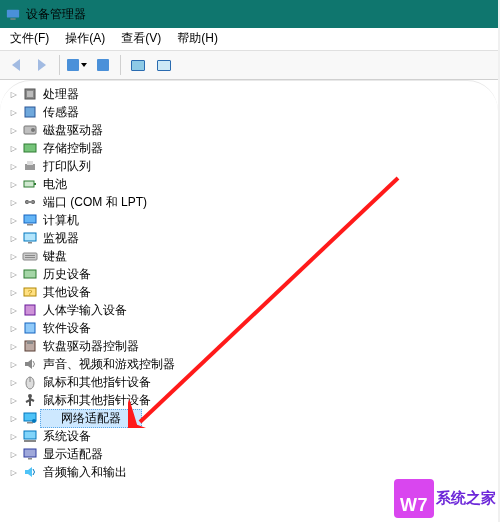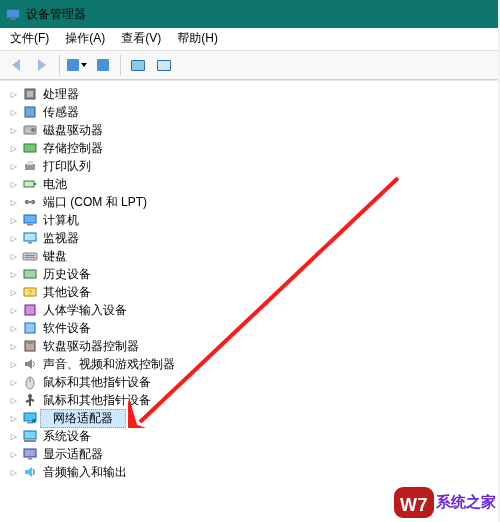--- a/index.html
+++ b/index.html
@@ -46,48 +46,49 @@
   .arrow-left{border-right:8px solid #2060c0;} .arrow-right{border-left:8px solid #2060c0;}
   .dd { width:0;height:0;border-left:3px solid transparent;border-right:3px solid transparent;border-top:4px solid #000; margin-left:2px;}
   .sq { width:12px;height:12px;background:#4a90d9;border-radius:1px; position:relative;}
   .sq2 { width:12px;height:12px;background:#4a90d9;border-radius:1px; position:relative;}
   .mon { width:14px;height:11px;border:1px solid #2a6bb0;background:#8ecae6;border-radius:1px;}
   .mon2 { width:14px;height:11px;border:1px solid #2a6bb0;background:#cde9f6;border-radius:1px;}
 
   .tree {
     flex: 1; overflow: auto; padding: 4px 0 4px 4px; background:#fff;
     border-top: 1px solid #e8e8e8;
+    border-radius: 31px;
   }
   .tree-row {
     height: 18px; display:flex; align-items:center; gap: 2px;
     padding-left: 4px; white-space: nowrap;
   }
   .exp {
     width:12px;height:12px;display:flex;align-items:center;justify-content:center;
     color:#888; cursor:default; font-size:10px;
   }
   .exp::before{content:"▷"; transform:scale(.8);}
   .dev-icon { width:16px;height:16px;display:flex;align-items:center;justify-content:center;}
   .dev-icon svg { width:16px;height:16px; }
   .label { padding: 1px 3px; }
-  .selected .label { background:#cde8ff; border:1px dotted #5aa7e8; padding:0 12px;}
+  .selected .label { background:#cde8ff; border:1px dotted #5aa7e8; padding:0 20px;}
   
   
   .arrow-anno {
     position:absolute; left:128px; top:172px; width:280px; height:256px; pointer-events:none;
   }
 
   
   .watermark {
     position:absolute; right:4px; bottom:4px; display:flex; align-items:center;
     font-family: Arial, sans-serif; font-weight:bold;
   }
   .wm-badge {
-    background:#b91c1c; color:#fff; font-size:18px; padding:8px 6px 2px 6px;
-    border-radius:9px; letter-spacing:0.5px;
+    background:#d946ef; color:#fff; font-size:18px; padding:16px 6px 2px 6px;
+    border-radius:4px; letter-spacing:0.5px;
   }
   .wm-text { color:#6d28d9; font-size:15px; margin-left:2px; }
 </style>
 </head>
 <body>
 
 <div class="window">
 
   <div class="titlebar">
     <span class="title-icon">

